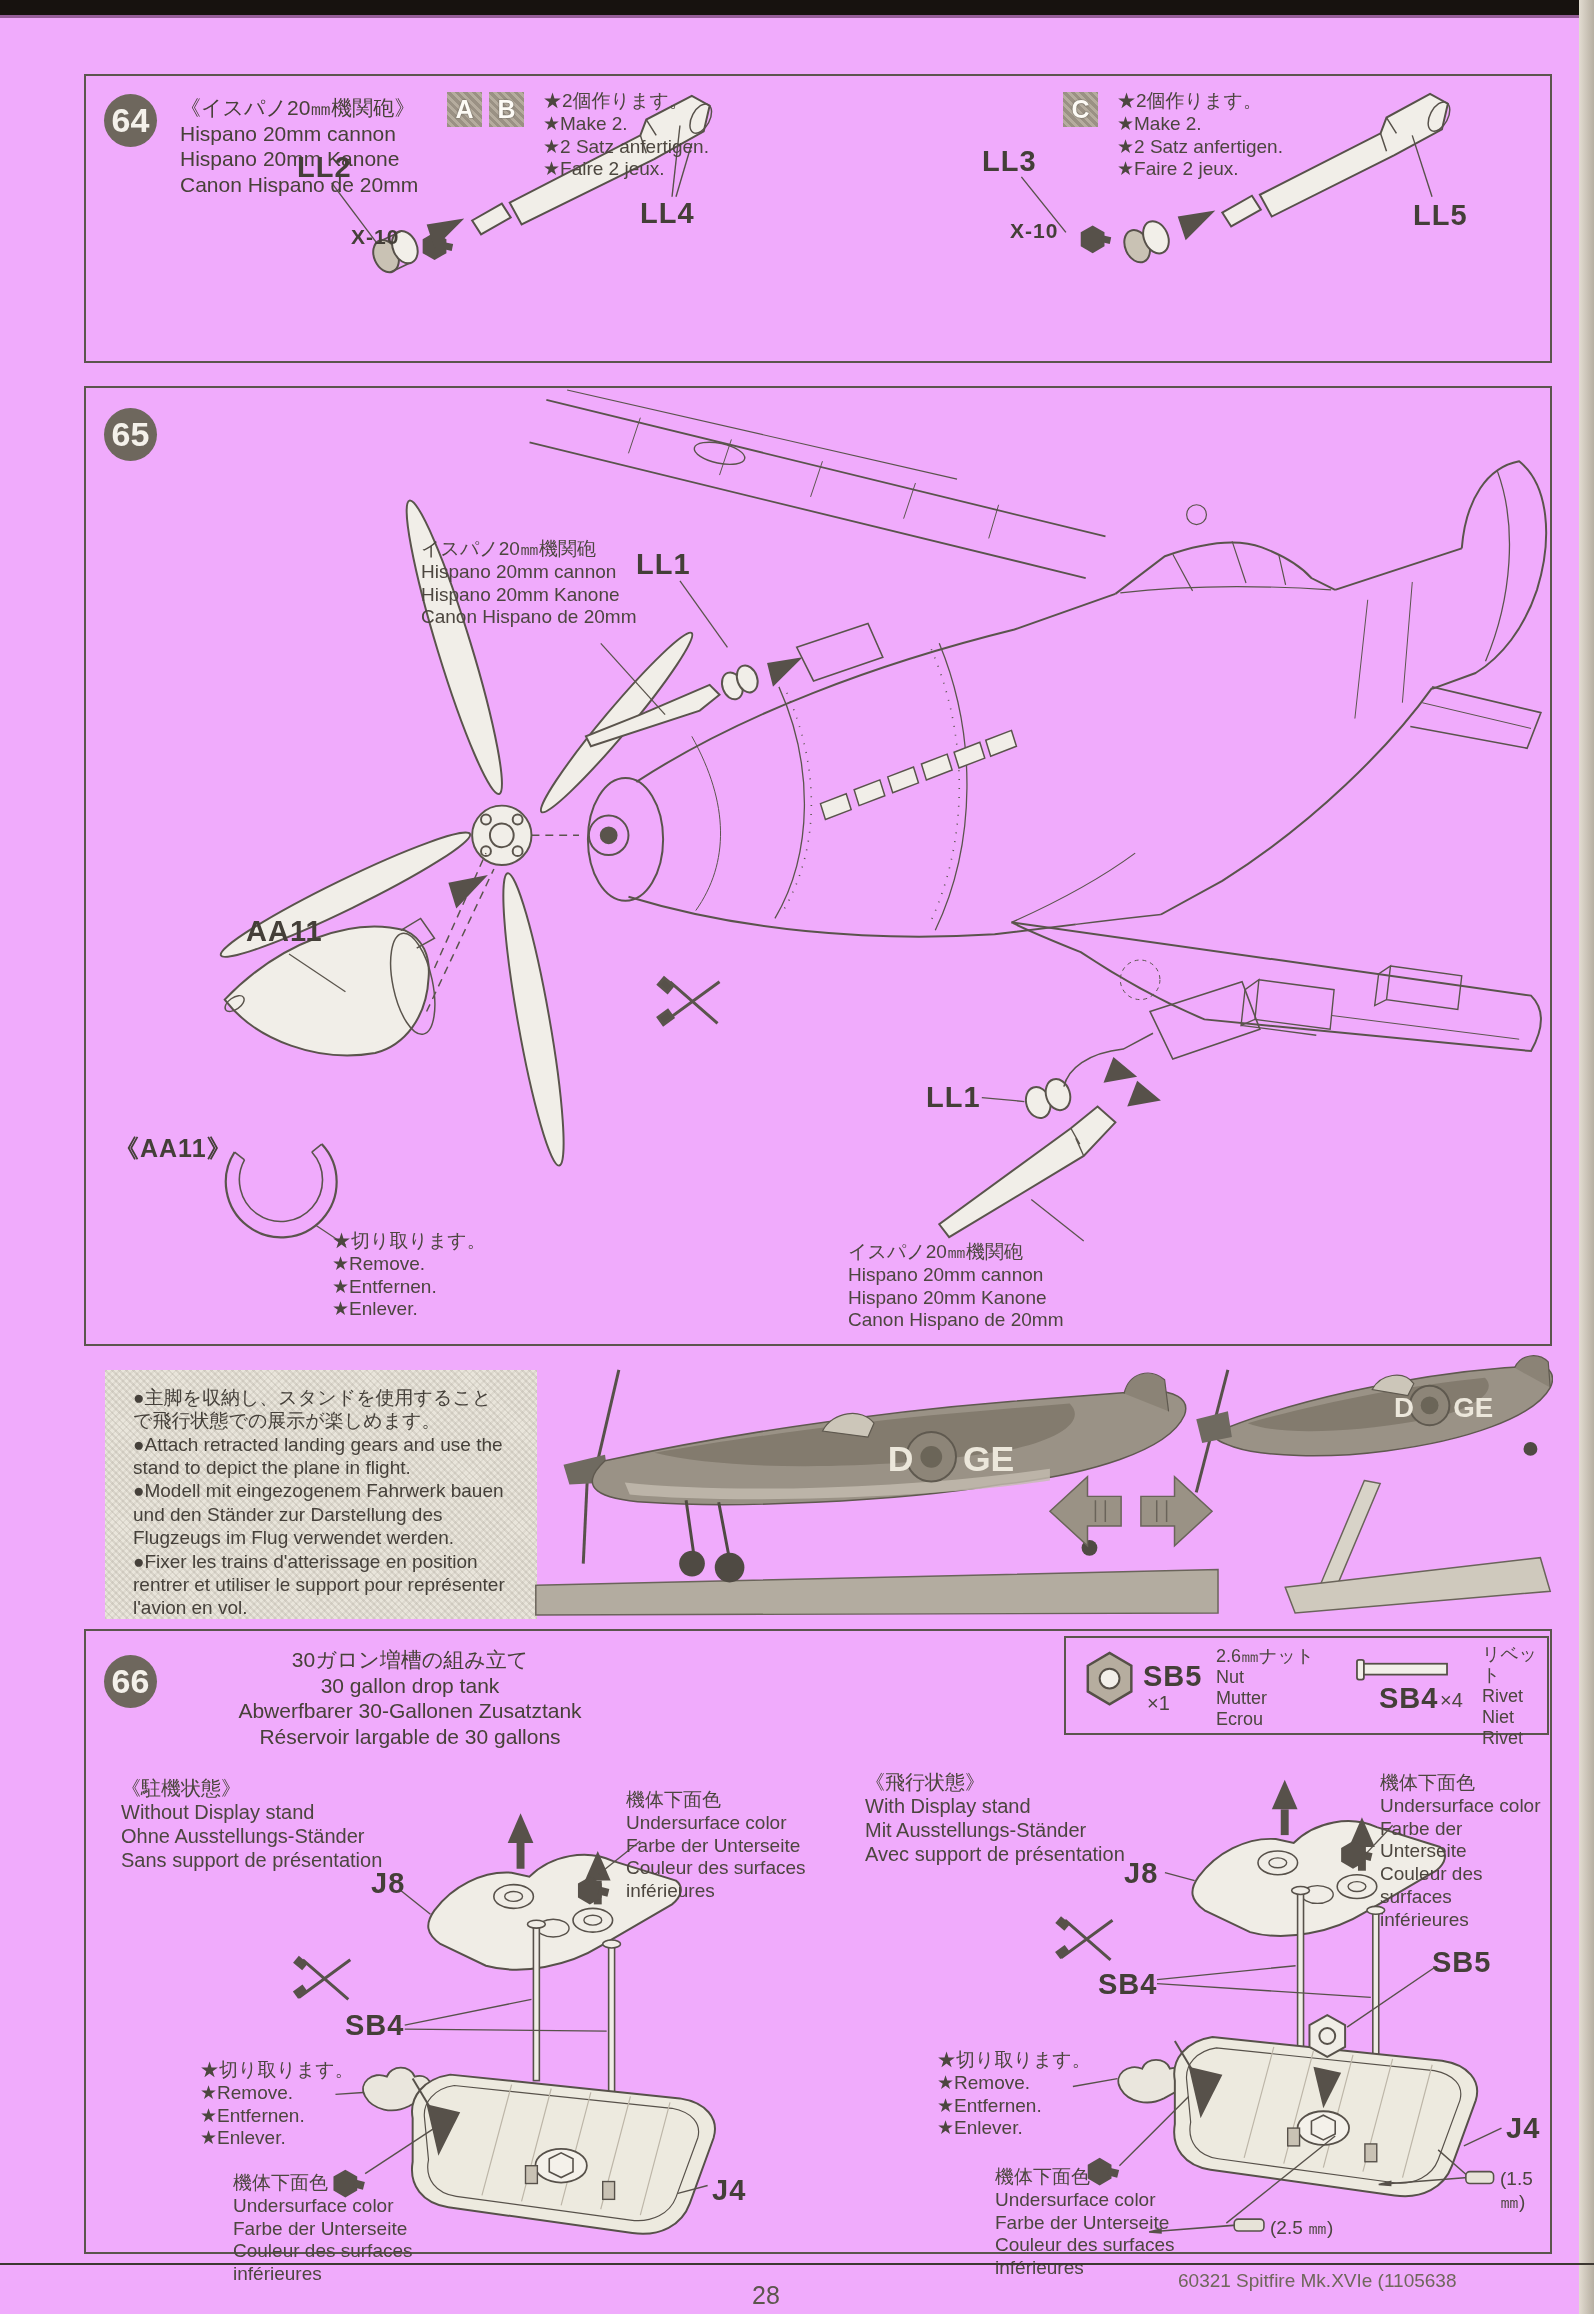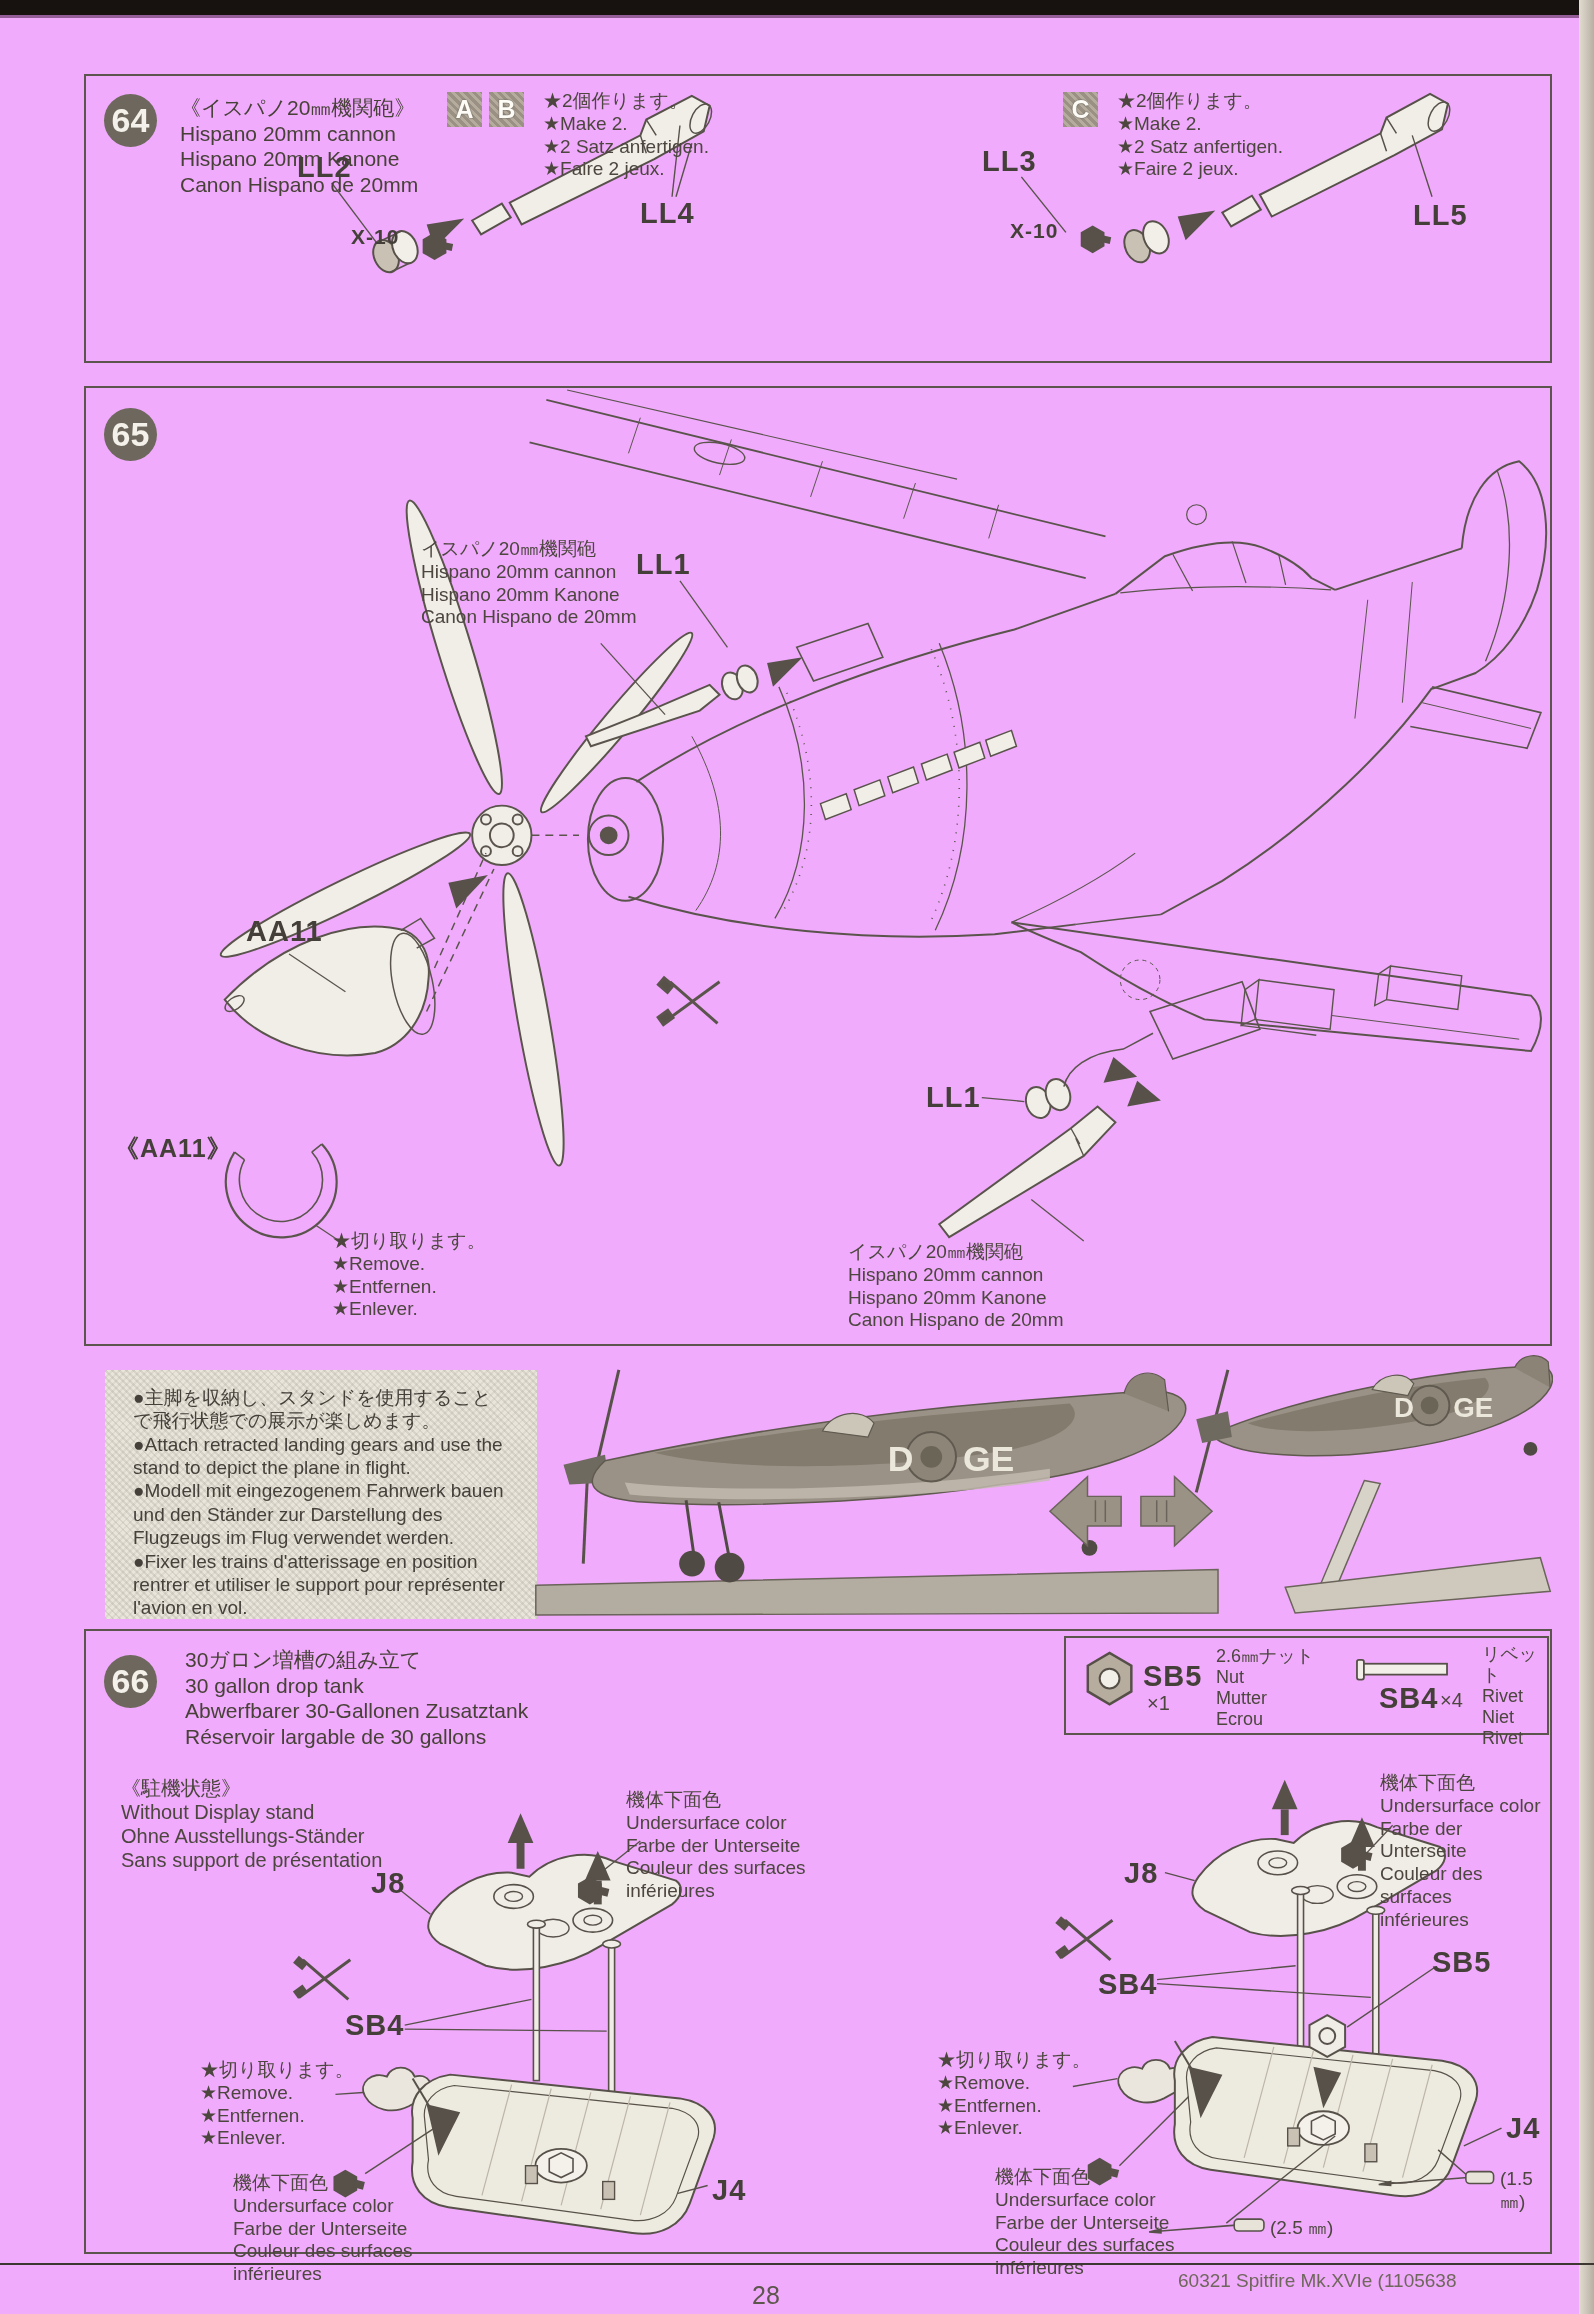--- a/index.html
+++ b/index.html
@@ -375,21 +375,21 @@
         <path d="M1318,558 L1396,552"></path>
         <rect x="1394" y="546" width="28" height="12" rx="4"></rect>
         <path d="M1306,559 l12,-3 l0,4 Z" fill="#57514a"></path>
         <path d="M1086,606 L1162,600"></path>
         <rect x="1160" y="594" width="30" height="12" rx="4"></rect>
         <path d="M1074,607 l12,-3 l0,4 Z" fill="#57514a"></path>
       </g>
     </svg>
 
     <div class="stepnum" style="left:18px;top:24px;">66</div>
-    <div class="hdr" style="left:99px;top:16px;width:416px;">30ガロン増槽の組み立て
+    <div class="hdr" style="left:116px;top:16px;width:416px;text-align:center;">30ガロン増槽の組み立て
 30 gallon drop tank
 Abwerfbarer 30-Gallonen Zusatztank
 Réservoir largable de 30 gallons</div>
 
     <div class="partsbox" style="left:978px;top:5px;width:481px;height:95px;">
       <svg width="481" height="95" viewBox="0 0 486 96">
         <g>
           <polygon points="22,28 44,15 66,28 66,54 44,67 22,54" fill="#b6ad9f" stroke="#554f47" stroke-width="2.5"></polygon>
           <circle cx="44" cy="41" r="10" fill="#f2efe9" stroke="#554f47" stroke-width="2"></circle>
         </g>
@@ -414,20 +414,24 @@
 
     <div class="blk" style="left:35px;top:145px;font-size:20px;">《駐機状態》
 Without Display stand
 Ohne Ausstellungs-Ständer
 Sans support de présentation</div>
     <div class="blk" style="left:540px;top:158px;">機体下面色
 Undersurface color
 Farbe der Unterseite
 Couleur des surfaces
 inférieures</div>
+    <div class="blk" style="left:779px;top:139px;font-size:20px;">《飛行状態》
+With Display stand
+Mit Ausstellungs-Ständer
+Avec support de présentation</div>
     <div class="blk" style="left:1294px;top:141px;">機体下面色
 Undersurface color
 Farbe der Unterseite
 Couleur des surfaces
 inférieures</div>
 
     <div class="code" style="left:285px;top:236px;">J8</div>
     <div class="code" style="left:259px;top:378px;">SB4</div>
     <div class="blk" style="left:114px;top:428px;">★切り取ります。
 ★Remove.

